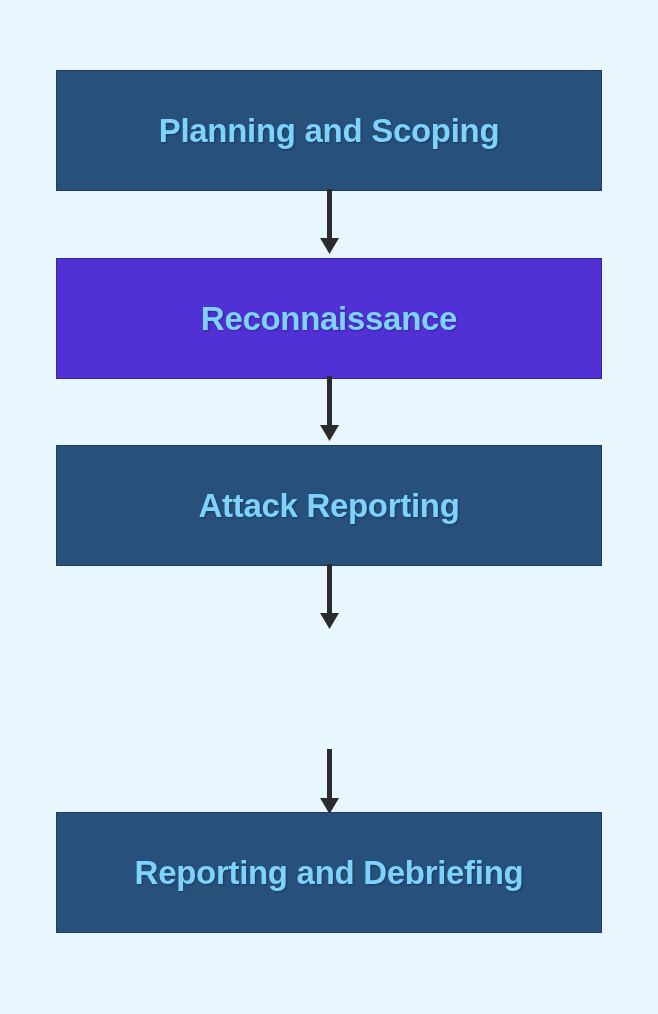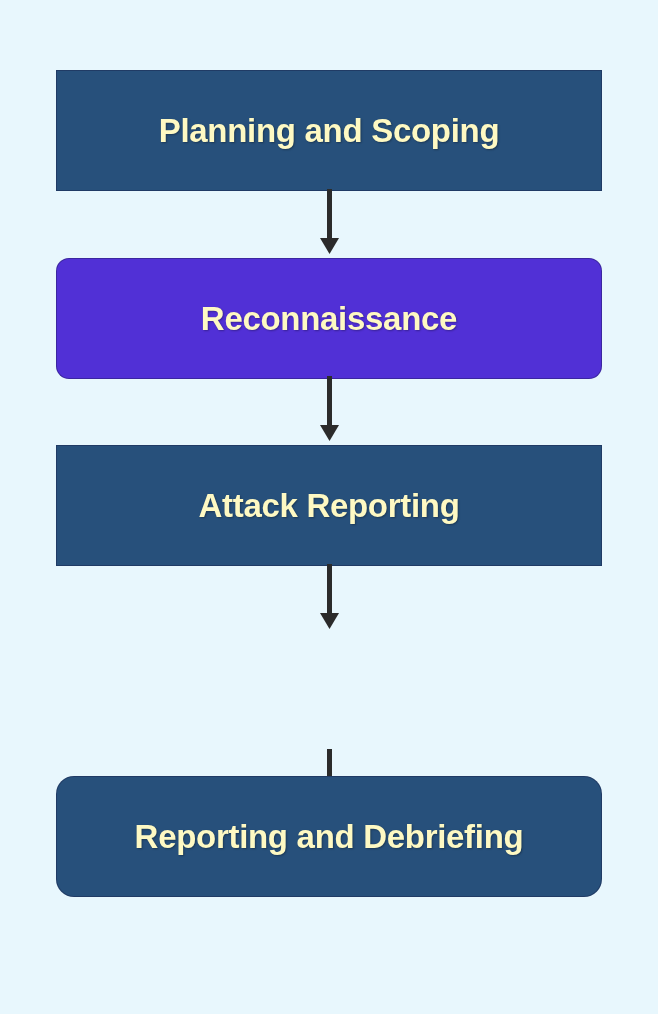--- a/index.html
+++ b/index.html
@@ -31,35 +31,35 @@
     box-sizing: border-box;
     border: 1px solid rgba(20, 20, 60, 0.35);
   }
   .node-dark {
     background: #27507b;
   }
   .node-purple {
     background: #5130d6;
   }
   .node-label {
-    color: #fef9c3;
+    color: #7dd3fc;
     font-family: "Liberation Sans", "DejaVu Sans", sans-serif;
     font-size: 33px;
     font-weight: bold;
     letter-spacing: -0.3px;
     line-height: 1;
     white-space: nowrap;
     text-shadow: 1px 1px 2px rgba(0, 0, 0, 0.30);
     -webkit-font-smoothing: antialiased;
   }
   .node-1 { top: 70px; }
-  .node-2 { top: 258px; border-radius: 13px; }
+  .node-2 { top: 258px; }
   .node-3 { top: 445px; }
   .node-4 { top: 631px; }
-  .node-5 { top: 776px; border-radius: 18px; }
+  .node-5 { top: 812px; }
 
   .connector {
     position: absolute;
     left: 0;
     width: 658px;
     height: 70px;
     pointer-events: none;
   }
   .conn-1 { top: 189px; }
   .conn-2 { top: 376px; }

